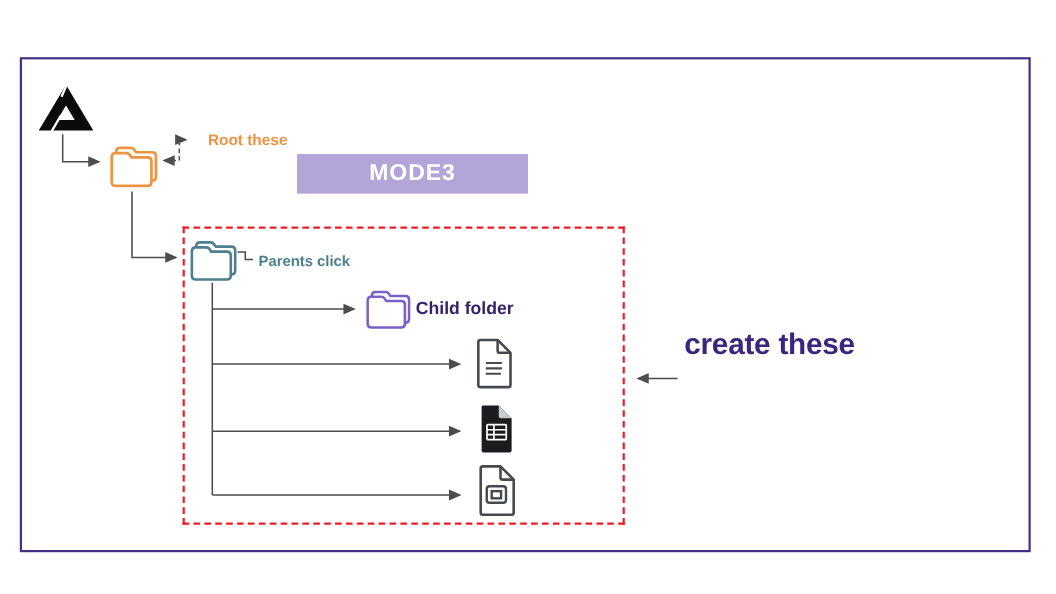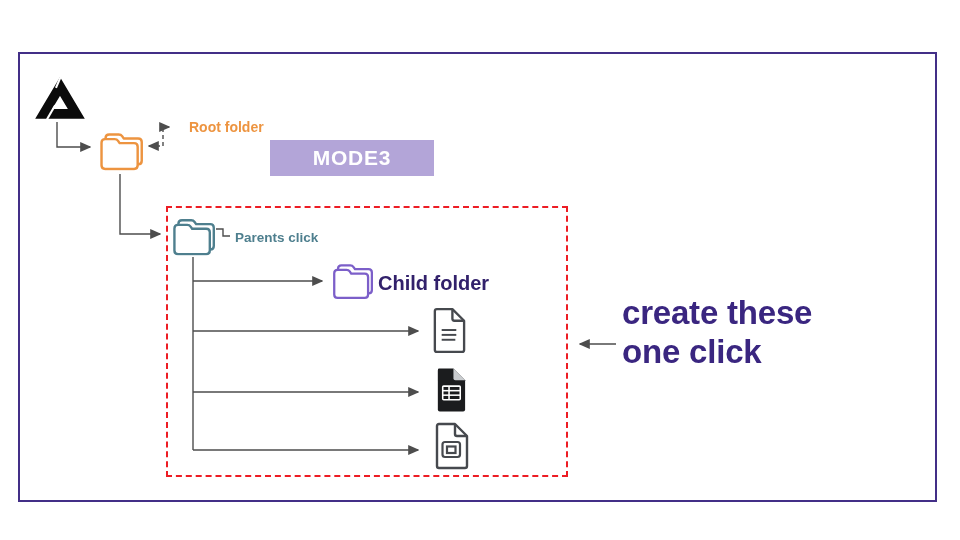--- a/index.html
+++ b/index.html
@@ -6,37 +6,37 @@
   .canvas{
     position:relative;width:960px;height:540px;background:#ffffff;overflow:hidden;
     font-family:"Liberation Sans",sans-serif;
   }
   .frame{
     position:absolute;left:18px;top:52px;width:915px;height:446px;
     border:2.5px solid var(--outer-border,#432F87);
   }
   .overlay{position:absolute;left:0;top:0;width:960px;height:540px;pointer-events:none;}
   .badge{
-    position:absolute;left:270px;top:140px;width:164px;height:36px;
+    position:absolute;left:270px;top:140px;width:210px;height:36px;
     background:var(--badge-bg,#B3A5D8);color:var(--badge-text,#ffffff);
     font-weight:700;font-size:21px;letter-spacing:0.8px;
     display:flex;align-items:center;justify-content:center;
   }
   .dashedbox{
     position:absolute;left:166px;top:206px;width:402px;height:271px;
     border:2px dashed var(--dashed-box,#ED1C24);
     box-sizing:border-box;background:transparent;
   }
   .lbl{position:absolute;font-weight:700;font-size:13.5px;white-space:nowrap;}
   .lbl-root{left:189px;top:119px;color:var(--root-accent,#ED9440);font-size:14px;}
   .lbl-parents{left:235px;top:230px;color:var(--parents-accent,#4E7F8E);}
-  .lbl-child{left:378px;top:272px;color:var(--child-text,#32216B);font-size:20px;}
+  .lbl-child{left:378px;top:272px;color:var(--child-text,#32216B);font-size:16px;}
   .caption{
     position:absolute;left:622px;top:294px;width:300px;
-    color:var(--caption-text,#3A2680);font-weight:700;font-size:33px;line-height:38.5px;
+    color:var(--caption-text,#3A2680);font-weight:700;font-size:27px;line-height:38.5px;
     letter-spacing:-0.2px;
   }
   svg.icon{position:absolute;display:block;}
   .hidden-defs{position:absolute;width:0;height:0;overflow:hidden;}
 </style>
 </head>
 <body>
 
 <div class="canvas">
 
@@ -82,21 +82,21 @@
 
   <svg class="icon" style="left:35px;top:75px;" width="50" height="48" viewBox="0 0 52 48">
     <path d="M26,11 L9,39.5 H43 Z" fill="none" stroke="#0b0b0b" stroke-width="10" stroke-linejoin="miter" stroke-miterlimit="9"></path>
     <path d="M26.8,0.8 L21.8,12.5" stroke="#ffffff" stroke-width="2.2" fill="none"></path>
     <path d="M12.5,45 L21,30.5" stroke="#ffffff" stroke-width="2.2" fill="none"></path>
   </svg>
 
   <svg class="icon" style="left:97px;top:127px;color:var(--root-accent,#ED9440);" width="47" height="46" viewBox="0 0 52 46">
     <use href="#folder-icon"></use>
   </svg>
-  <div class="lbl lbl-root">Root folder</div>
+  <div class="lbl lbl-root">Root these</div>
 
   <div class="badge">MODE3</div>
 
   <div class="dashedbox"></div>
 
   <svg class="icon" style="left:170px;top:213px;color:var(--parents-accent,#4E7F8E);" width="46" height="45" viewBox="0 0 52 46">
     <use href="#folder-icon"></use>
   </svg>
   <div class="lbl lbl-parents">Parents click</div>
 
@@ -134,16 +134,15 @@
       <path d="M24,2 V12 Q24,14 26,14 H36" fill="none"></path>
     </g>
     <g stroke="var(--file-outline,#46494E)" stroke-width="2.2" fill="none">
       <rect x="11.5" y="20" width="17.5" height="15" rx="2.5"></rect>
       <rect x="16" y="24.5" width="8.5" height="6.5"></rect>
     </g>
   </svg>
 
   <div class="caption">
     <div>create these</div>
-    <div>one click</div>
   </div>
 
 </div>
 
 </body></html>

